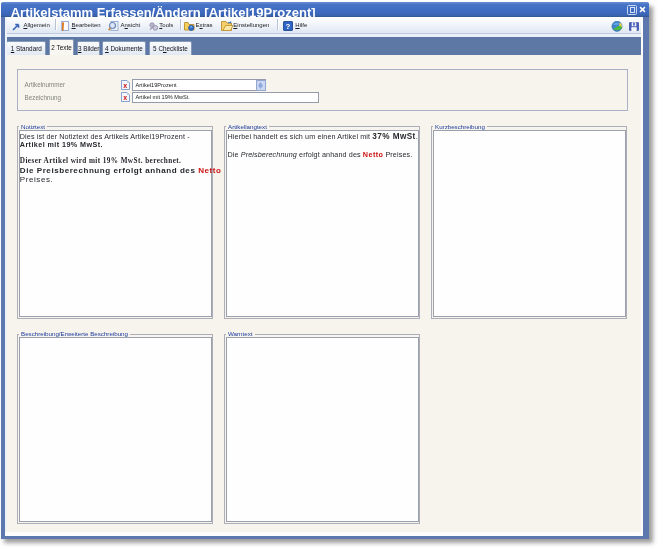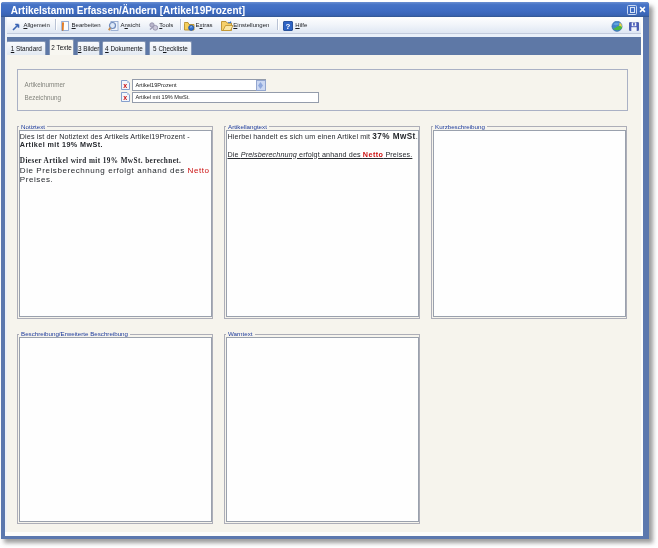--- a/index.html
+++ b/index.html
@@ -3,21 +3,21 @@
 <meta charset="utf-8">
 <style>
   html,body{margin:0;padding:0;}
   body{width:658px;height:548px;background:#ffffff;position:relative;overflow:hidden;
        font-family:"Liberation Sans",sans-serif;}
   .abs{position:absolute;}
   #win{position:absolute;left:1px;top:2px;width:648px;height:537px;background:#5c78ae;border-radius:2.5px 2.5px 0 0;
        box-shadow:3.5px 4px 4px rgba(110,110,110,.68);}
   #titlebar{position:absolute;left:0;top:0;width:648px;height:14.5px;border-radius:2.5px 2.5px 0 0;
      background:linear-gradient(180deg,#6a8fd2 0%,#4673c6 18%,#3f6cc2 60%,#3a64b4 88%,#33568e 100%);}
-  #title{position:absolute;left:9.7px;top:2.6px;color:#fff;font-size:10px;font-weight:bold;white-space:nowrap;}
+  #title{position:absolute;left:9.7px;top:2.6px;color:#fff;font-size:13px;font-weight:bold;white-space:nowrap;}
   #inner{position:absolute;left:4px;top:14.5px;width:638px;height:519px;background:#fdfdfb;}
   #ui{position:absolute;left:0;top:0;width:636px;height:515.5px;background:#f6f4ed;}
   #toolbar{position:absolute;left:0;top:0;width:636px;height:16.5px;
      background:linear-gradient(180deg,#fefefe 0%,#f2f5fa 45%,#dfe7f3 100%);
      border-bottom:1px solid #c2cbdd;}
   .tbtext{position:absolute;top:5.6px;font-size:6px;color:#1c1e22;white-space:nowrap;}
   .tbsep{position:absolute;top:2.5px;height:11px;width:1px;background:#b9c2d4;border-right:1px solid #fff;}
   #palestrip{position:absolute;left:0;top:17.5px;width:636px;height:2.5px;background:#e9f0fa;}
   #tabstrip{position:absolute;left:0;top:20px;width:636px;height:18px;background:#5e78a6;}
   .tab{position:absolute;top:4.5px;height:13.5px;background:linear-gradient(180deg,#f8fafd,#e2e9f2);
@@ -144,28 +144,28 @@
           </svg>
         <div id="input2"></div>
         <div id="input2text">Artikel mit 19% MwSt.</div>
 
         <div class="gbox" style="left:12px;top:71.5px;width:194px;height:191px;"></div>
         <div class="glabel" style="left:14px;top:68px;">Notiztext</div>
         <div class="tarea" style="left:13.5px;top:75px;width:191px;height:185px;"></div>
         <div class="tline" style="left:14.8px;top:78.3px;">Dies ist der Notiztext des Artikels Artikel19Prozent -</div>
         <div class="tline" style="left:14.8px;top:86.3px;"><b>Artikel mit 19% MwSt.</b></div>
         <div class="tline" style="left:14.8px;top:102.7px;font-family:Liberation Serif, serif;"><b>Dieser Artikel wird mit 19% MwSt. berechnet.</b></div>
-        <div class="tline big" style="left:14.8px;top:112.5px;">Die Preisberechnung erfolgt anhand des <span class="red">Netto</span></div>
+        <div class="tline big" style="left:14.8px;top:112.5px;font-weight:bold;">Die Preisberechnung erfolgt anhand des <span class="red">Netto</span></div>
         <div class="tline big" style="left:14.8px;top:121.9px;">Preises.</div>
 
         <div class="gbox" style="left:219px;top:71.5px;width:194px;height:191px;"></div>
         <div class="glabel" style="left:221px;top:68px;">Artikellangtext</div>
         <div class="tarea" style="left:220.5px;top:75px;width:191px;height:185px;"></div>
         <div class="tline" style="left:222.5px;top:78.6px;">Hierbei handelt es sich um einen Artikel mit <b class="bigb">37% MwSt</b>.</div>
-        <div class="tline" style="left:222.5px;top:96px;text-decoration:underline;">Die <i>Preisberechnung</i> erfolgt anhand des <b class="red">Netto</b> Preises.</div>
+        <div class="tline" style="left:222.5px;top:96px;">Die <i>Preisberechnung</i> erfolgt anhand des <b class="red">Netto</b> Preises.</div>
 
         <div class="gbox" style="left:426px;top:71.5px;width:194px;height:191px;"></div>
         <div class="glabel" style="left:428px;top:68px;">Kurzbeschreibung</div>
         <div class="tarea" style="left:427.5px;top:75px;width:191px;height:185px;"></div>
 
         <div class="gbox" style="left:12px;top:279px;width:194px;height:188.5px;"></div>
         <div class="glabel" style="left:14px;top:275.5px;">Beschreibung/Erweiterte Beschreibung</div>
         <div class="tarea" style="left:13.5px;top:282.5px;width:191px;height:183px;"></div>
 
         <div class="gbox" style="left:219px;top:279px;width:194px;height:188.5px;"></div>

